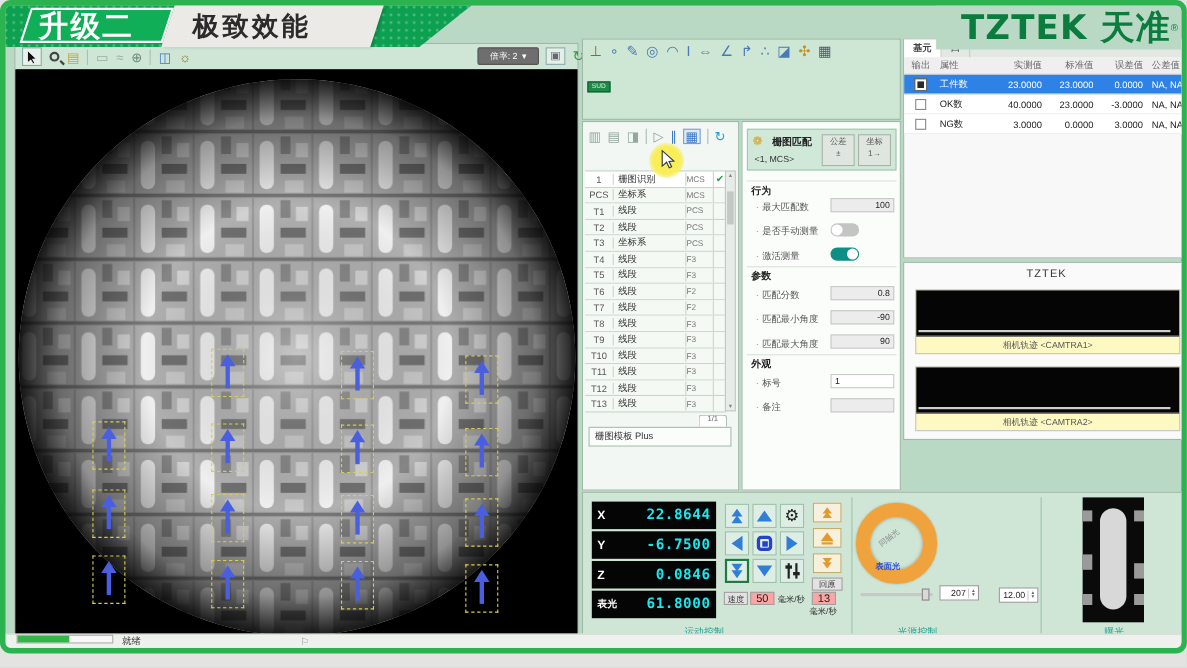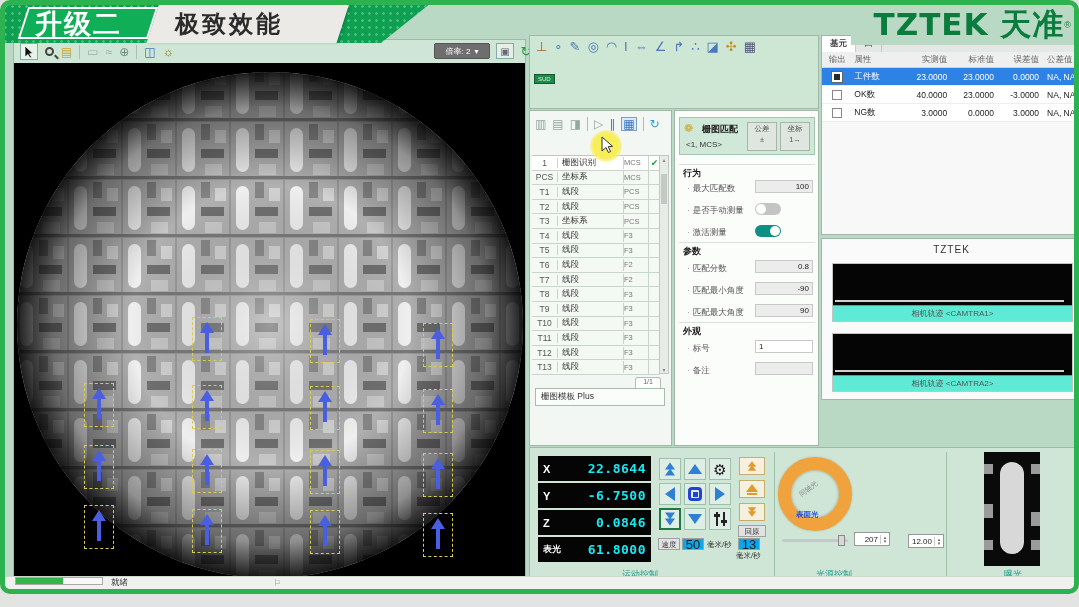--- a/index.html
+++ b/index.html
@@ -95,21 +95,21 @@
   .c-val { width:54px; text-align:right; padding-right:4px; }
   .c-val2 { width:52px; text-align:right; padding-right:4px; }
   .c-val3 { width:50px; text-align:right; padding-right:4px; }
   .c-tol { width:42px; text-align:left; padding-left:4px; overflow:hidden; white-space:nowrap; }
   .cb { width:10px; height:10px; border:1px solid #888; background:#fff; }
   .cb.checked { background:#2a2a2a; border:2px solid #fff; outline:1px solid #666; }
 
   
   .cam-panel { position:absolute; left:816px; top:233px; width:261px; height:162px; background:#fafafa; border:1px solid #9fb8a8; }
   .cam-title { text-align:center; font-size:10px; color:#333; padding-top:5px; letter-spacing:1px; }
-  .cam-box { position:absolute; left:10px; width:241px; border:1px solid #c4c4c4; background:#5eead4; }
+  .cam-box { position:absolute; left:10px; width:241px; border:1px solid #c4c4c4; background:#fef9c3; }
   .cam-img { width:100%; height:42px; background:#050505; border-bottom:1px solid #888; position:relative; }
   .cam-img::after { content:""; position:absolute; left:2px; bottom:3px; width:96%; height:2px; background:#cfcfcf; }
   .cam-cap { height:15px; font-size:8px; color:#555; text-align:center; line-height:15px; }
 
   
   .bottom-panel { position:absolute; left:524px; top:442px; width:553px; height:138px; background:#cfe6d6; border:1px solid #9fb8a8; }
   .vline { position:absolute; top:4px; height:128px; width:1px; background:#9ec4ab; }
   .caption { position:absolute; bottom:3px; font-size:9px; color:#1f9e8e; }
 
   .dro-row { position:absolute; left:8px; width:113px; height:25px; background:#050505; display:flex; align-items:center; }
@@ -126,21 +126,21 @@
   .stop-ic { width:14px; height:14px; border:3px solid #2244cc; border-radius:4px; display:flex; align-items:center; justify-content:center; }
   .stop-ic div { width:5px; height:5px; background:#2244cc; }
   .fader { position:relative; width:13px; height:14px; }
   .fader::before { content:""; position:absolute; left:2px; top:0; width:2px; height:14px; background:#222; }
   .fader::after { content:""; position:absolute; right:2px; top:0; width:2px; height:14px; background:#222; }
   .fader .k1 { position:absolute; left:0; top:2px; width:6px; height:3px; background:#222; }
   .fader .k2 { position:absolute; right:0; top:8px; width:6px; height:3px; background:#222; }
   .gear-ic { font-size:15px; color:#1a1a1a; line-height:1; }
 
   .mini-btn { position:absolute; height:12px; background:#e2e2e2; border:1px solid #a0a0a0; font-size:7.5px; color:#333; text-align:center; line-height:11px; }
-  .mini-input { position:absolute; height:12px; background:#0ea5e9; border:1px solid #a0a0a0; font-size:13px; text-align:center; color:#222; font-family:"Liberation Sans",sans-serif; }
+  .mini-input { position:absolute; height:12px; background:#fca5a5; border:1px solid #a0a0a0; font-size:10px; text-align:center; color:#222; font-family:"Liberation Sans",sans-serif; }
   .mini-unit { position:absolute; font-size:7.5px; color:#333; }
 
   .zbtn { position:absolute; width:26px; height:18px; background:#f6f0dc; border:1px solid #c4ae6e; display:flex; align-items:center; justify-content:center; flex-direction:column; }
   .otri-u { width:0; height:0; border-left:6px solid transparent; border-right:6px solid transparent; border-bottom:8px solid #e09a2e; }
   .otri-d { width:0; height:0; border-left:6px solid transparent; border-right:6px solid transparent; border-top:8px solid #e09a2e; }
   .otri-sm { transform:scale(.7); margin:-2px 0; }
   .obar { width:10px; height:2px; background:#e09a2e; margin-top:1px; }
 
   .ring { position:absolute; left:772px; top:451px; width:74px; height:74px; border:13px solid #f0a33c; border-radius:50%; box-shadow:inset 0 0 3px rgba(0,0,0,.35), 0 0 2px rgba(0,0,0,.25); }
   .ring-label-c { position:absolute; left:788px; top:478px; font-size:7px; color:#8a8a8a; transform:rotate(-38deg); }

